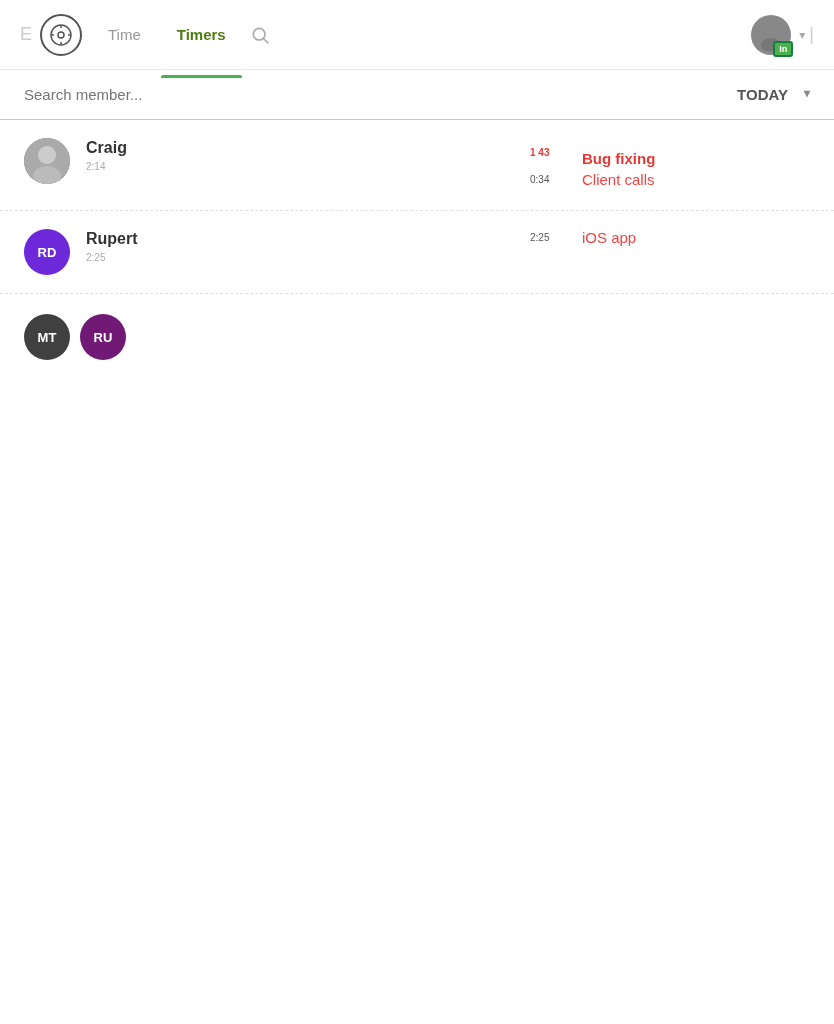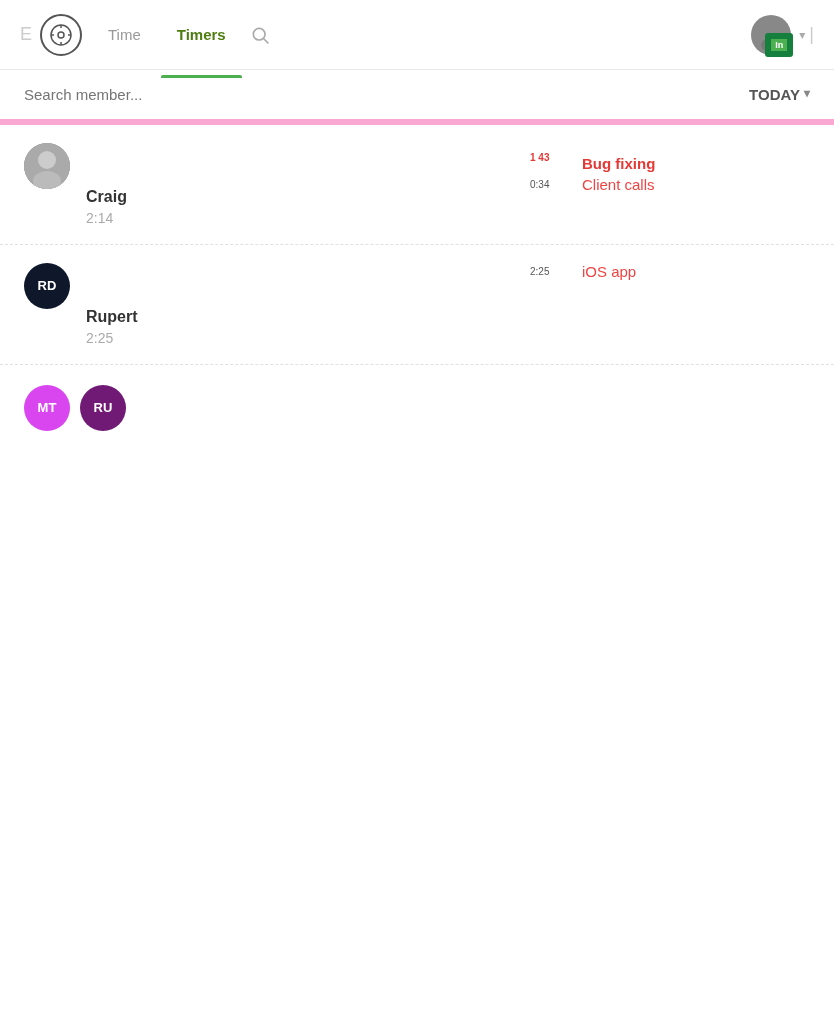--- a/index.html
+++ b/index.html
@@ -113,21 +113,21 @@
     .status-badge {
       position: absolute;
       bottom: -2px;
       right: -2px;
       background: #4CAF50;
       color: white;
       font-size: 9px;
       font-weight: bold;
       padding: 1px 4px;
       border-radius: 3px;
-      border: 6px solid #15803d;
+      border: 2px solid #15803d;
     }
     .chevron-down {
       color: #aaa;
       font-size: 12px;
       cursor: pointer;
     }
     .nav-edge-left {
       font-size: 18px;
       color: #ccc;
       margin-right: 8px;
@@ -139,34 +139,34 @@
       margin-left: 4px;
       font-weight: 300;
     }
 
     
     .search-bar {
       display: flex;
       align-items: center;
       justify-content: space-between;
       padding: 16px 24px;
-      border-bottom: 6px solid #f9a8d4;
+      border-bottom: 1px solid #f9a8d4;
     }
     .search-input {
       border: none;
       outline: none;
       font-size: 15px;
       color: #ccc;
       background: transparent;
       width: 300px;
     }
     .today-filter {
       display: flex;
       align-items: flex-start;
-      gap: 4px;
+      gap: 16px;
       font-size: 15px;
       font-weight: 600;
       color: #555;
       cursor: pointer;
     }
     .today-filter .chevron {
       font-size: 12px;
       color: #888;
     }
 
@@ -189,30 +189,29 @@
       align-items: center;
       justify-content: center;
       font-size: 13px;
       font-weight: 600;
       color: white;
       overflow: hidden;
     }
     .member-info {
       margin-left: 16px;
       flex: 1;
-      margin-top: 44px;
     }
     .member-name {
       font-size: 16px;
       font-weight: 600;
       color: #333;
       line-height: 1.3;
     }
     .member-total-time {
-      font-size: 14px;
+      font-size: 10px;
       color: #aaa;
       margin-top: 2px;
     }
     .member-timers {
       margin-left: auto;
       text-align: left;
       min-width: 280px;
     }
     .timer-entry {
       display: flex;
@@ -335,37 +334,37 @@
           <span class="timer-label active">Bug fixing</span>
         </div>
         <div class="timer-entry">
           <span class="timer-time">0:34</span>
           <span class="timer-label">Client calls</span>
         </div>
       </div>
     </div>
 
     <div class="member-row">
-      <div class="member-avatar" style="background:#0f172a;">
+      <div class="member-avatar" style="background:#6d28d9;">
         <span>RD</span>
       </div>
       <div class="member-info">
         <div class="member-name">Rupert</div>
         <div class="member-total-time">2:25</div>
       </div>
       <div class="member-timers">
         <div class="timer-entry">
           <span class="timer-time">2:25</span>
           <span class="timer-label">iOS app</span>
         </div>
       </div>
     </div>
 
     <div class="offline-section">
-      <div class="offline-avatar" style="background:#d946ef;">
+      <div class="offline-avatar" style="background:#404040;">
         <span>MT</span>
       </div>
       <div class="offline-avatar" style="background:#701a75;">
         <span>RU</span>
       </div>
     </div>
 
   </div>
 </div>
 

